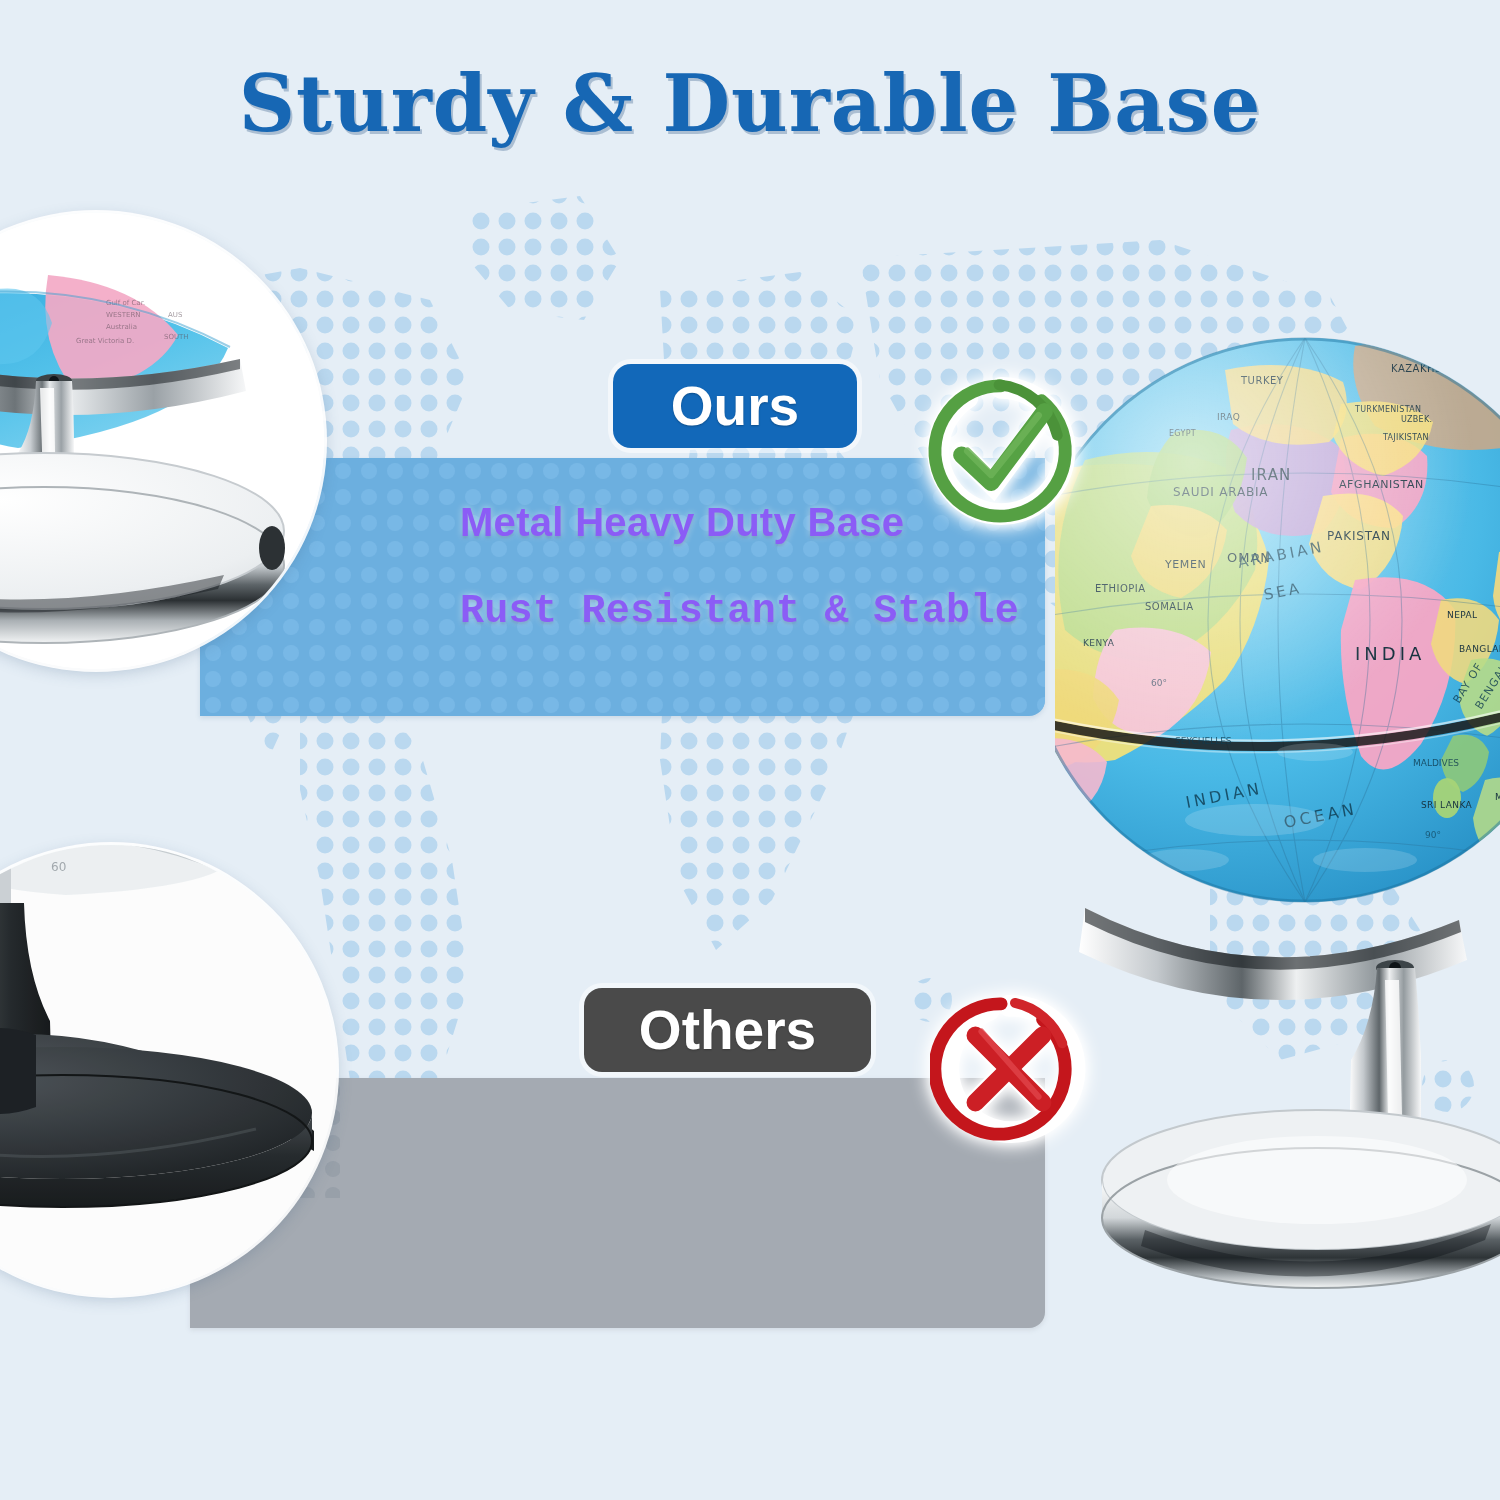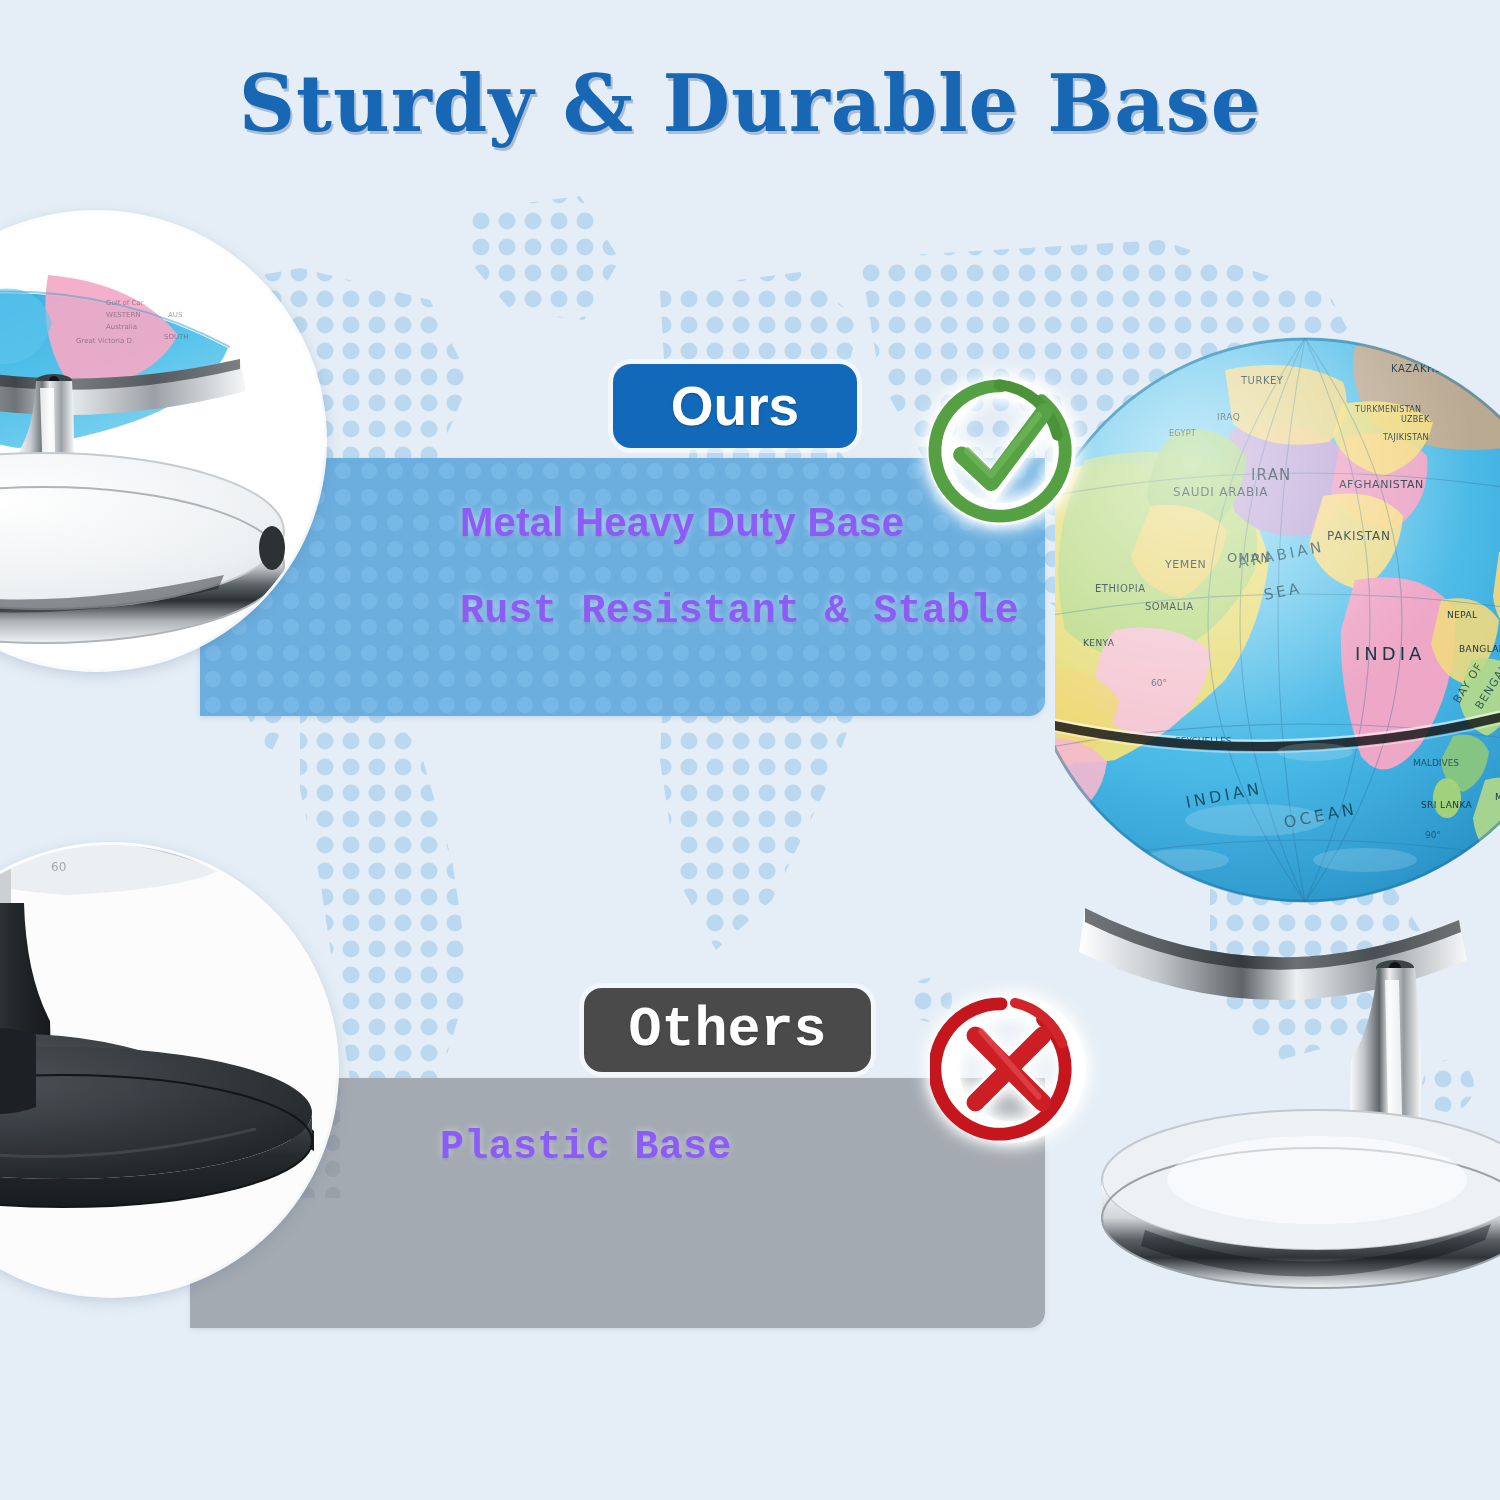--- a/index.html
+++ b/index.html
@@ -98,21 +98,20 @@
     left:613px; top:364px;
     width:192px; height:84px;
     background:#1268b9;
     box-shadow:0 0 0 5px rgba(255,255,255,.55);
   }
   .badge-others{
     left:584px; top:988px;
     width:235px; height:84px;
     background:#4a4a4a;
     box-shadow:0 0 0 5px rgba(255,255,255,.5);
-    font-family:Liberation Mono, monospace;
   }
 
   
   .verdict{
     position:absolute;
     z-index:35;
     width:158px;height:158px;
     filter:drop-shadow(0 0 9px rgba(255,255,255,.95))
            drop-shadow(0 0 4px rgba(255,255,255,.9));
   }
@@ -213,21 +212,20 @@
         <clipPath id="tinyclip">
             <rect x="0" y="0" width="150" height="120"></rect>
           </clipPath>
       </defs>
       <g clip-path="url(#tinyclip)">
         <rect width="855" height="250" fill="url(#pdots2)"></rect>
       </g>
     </svg>
   </div>
   <div class="panel-lines lines-others">
-    <div class="ln">Plastic Base</div>
   </div>
 
   <div class="badge badge-ours">Ours</div>
   <div class="badge badge-others">Others</div>
 
   <svg class="verdict verdict-check" viewBox="0 0 160 160">
     <g fill="none" stroke="#ffffff" stroke-width="22" stroke-linecap="round">
       <path d="M80 16 A64 64 0 1 1 46 26"></path>
       <path d="M40 82 L72 114 L126 40"></path>
     </g>

